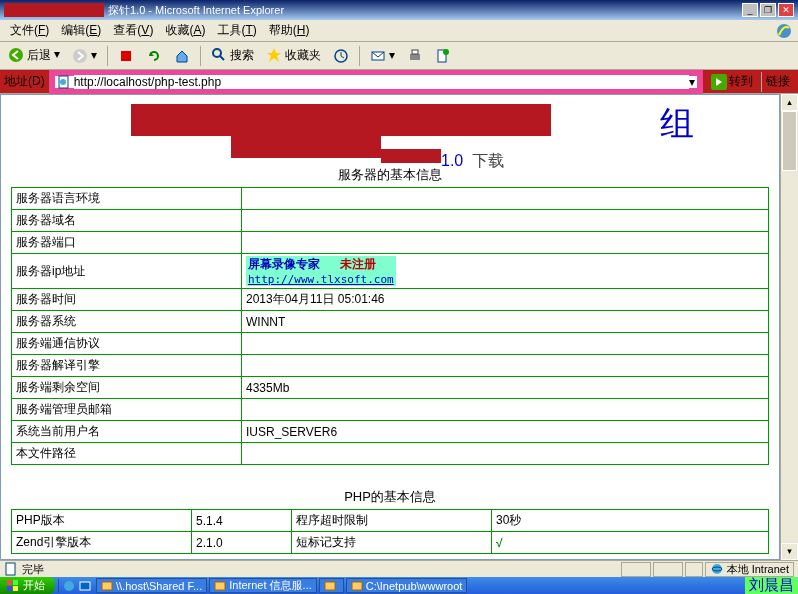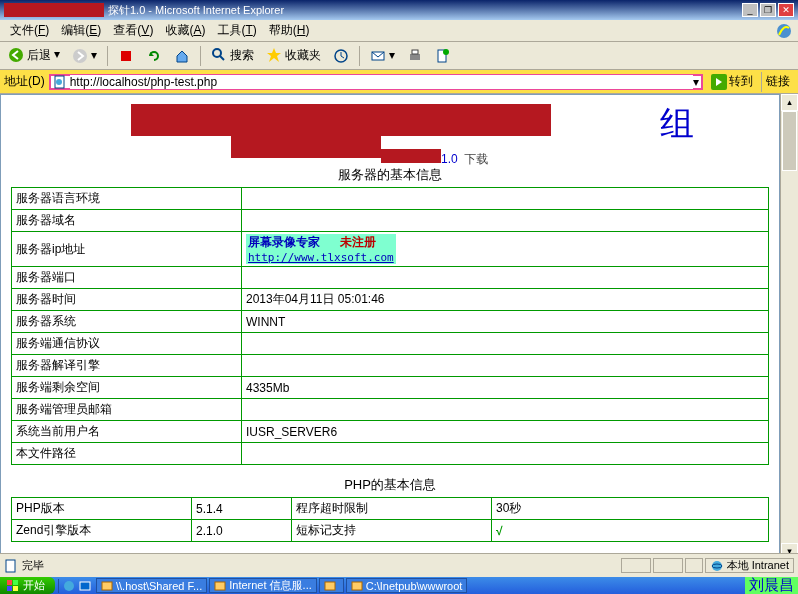--- a/index.html
+++ b/index.html
@@ -10,46 +10,46 @@
 .wbtn { width:16px; height:14px; background:#c0c0c0; border:1px solid #fff; font-size:9px; text-align:center; line-height:12px; color:#000; }
 .wbtn.close { background:#e04040; color:#fff; }
 .menubar { height:22px; background:#ece9d8; display:flex; align-items:center; padding:0 4px; border-bottom:1px solid #aca899; gap:2px; }
 .menuitem { padding:2px 6px; cursor:default; }
 .menuitem .ul { text-decoration:underline; }
 .ie-logo { margin-left:auto; width:20px; height:18px; display:flex; align-items:center; justify-content:center; }
 .toolbar { height:28px; background:#ece9d8; display:flex; align-items:center; padding:0 4px; border-bottom:1px solid #aca899; gap:4px; }
 .tbtn { display:flex; gap:3px; padding:2px 4px; cursor:default; }
 .tbtn .ico { width:16px; height:16px; display:inline-flex; align-items:center; justify-content:center; }
 .sep { width:1px; height:20px; background:#aca899; margin:0 2px; }
-.addrbar { height:24px; background:#fde047; display:flex; align-items:center; padding:0 4px; border-bottom:1px solid #aca899; gap:4px; }
-.addrinput { flex:1; height:16px; border:2px solid #ec4899; background:#fff; display:flex; align-items:center; padding:0 2px; }
+.addrbar { height:24px; background:#b91c1c; display:flex; align-items:center; padding:0 4px; border-bottom:1px solid #aca899; gap:4px; }
+.addrinput { flex:1; height:24px; border:6px solid #ec4899; background:#fff; display:flex; align-items:center; padding:0 2px; }
 .addrinput input { border:none; outline:none; width:100%; font-size:12px; font-family:inherit; }
 .gobtn { display:flex; align-items:center; gap:2px; padding:2px 4px; }
 .content { position:absolute; top:94px; left:0; right:18px; bottom:34px; background:#fff; overflow:hidden; border:1px solid #7f9db9; }
 .scroll-v { position:absolute; top:94px; right:0; width:18px; bottom:34px; background:#ece9d8; border-left:1px solid #aca899; }
 .scroll-btn { height:17px; background:#ece9d8; border:1px solid #fff; text-align:center; font-size:9px; line-height:15px; }
 .scroll-thumb { position:absolute; top:17px; left:1px; right:1px; height:60px; background:#cdcabb; border:1px solid #fff; }
 .page { padding:4px 10px; }
 .heading-row { position:relative; height:60px; }
 .redact1 { position:absolute; left:120px; top:5px; width:420px; height:32px; background:#b51820; }
 .redact2 { position:absolute; left:220px; top:37px; width:150px; height:22px; background:#b51820; }
 .redact3 { position:absolute; left:370px; top:50px; width:60px; height:14px; background:#b51820; }
 .heading-text { position:absolute; right:75px; top:2px; font-size:34px; color:#0000cd; font-family:"SimHei","黑体"; }
-.sub-dl { position:absolute; left:430px; top:52px; font-size:12px; color:#444; }
+.sub-dl { position:absolute; left:430px; top:52px; font-size:16px; color:#444; }
 .sub-dl .v { color:#0000cd; }
 table.info { border-collapse:collapse; width:100%; margin-top:4px; }
 table.info th { font-weight:normal; text-align:center; padding:3px; font-size:13px; }
 table.info td { border:1px solid #090; padding:2px 4px; height:16px; font-size:12px; vertical-align:middle; }
 .c1 { width:230px; }
 .watermark { background:#7fffd0; display:inline-block; padding:0 2px; }
 .watermark .t1 { color:#00b; font-weight:bold; }
 .watermark .t2 { color:#b00; font-weight:bold; margin-left:20px; }
 .watermark .u { color:#00b; text-decoration:underline; display:block; font-family:monospace; font-size:11px; }
 .chk { color:#090; font-weight:bold; }
-.statusbar { position:absolute; bottom:17px; left:0; right:0; height:24px; background:#ece9d8; border-top:1px solid #aca899; display:flex; align-items:center; font-size:11px; padding:0 4px; }
+.statusbar { position:absolute; bottom:17px; left:0; right:0; height:17px; background:#ece9d8; border-top:1px solid #aca899; display:flex; align-items:center; font-size:11px; padding:0 4px; }
 .statusbar .sec { border:1px solid #aca899; height:15px; padding:0 4px; display:flex; align-items:center; gap:3px; }
 .taskbar { position:absolute; bottom:0; left:0; right:0; height:17px; background:linear-gradient(to bottom,#3c8ce8,#245edc); display:flex; align-items:center; font-size:11px; color:#fff; }
 .start { background:linear-gradient(to bottom,#3c0,#180); height:17px; padding:0 10px 0 6px; display:flex; align-items:center; gap:3px; border-radius:0 6px 6px 0; }
 .task { background:#3a7de0; border:1px solid #2050a0; height:15px; margin:0 1px; padding:0 4px; display:flex; align-items:center; gap:3px; max-width:130px; overflow:hidden; white-space:nowrap; color:#fff; }
 .task.redact { position:relative; }
 .task.redact::after { content:""; position:absolute; left:50px; top:2px; width:70px; height:11px; background:#b51820; }
 .name-stamp { background:#60ff60; color:#0000cd; font-size:15px; font-family:"KaiTi","楷体"; padding:0 4px; height:17px; display:flex; align-items:center; margin-left:auto; }
 svg { display:block; }
 </style>
 </head>
@@ -214,28 +214,28 @@
         <tbody id="server-rows">
           <tr>
             <td class="c1">服务器语言环境</td>
             <td></td>
           </tr>
           <tr>
             <td class="c1">服务器域名</td>
             <td></td>
           </tr>
           <tr>
+            <td class="c1">服务器端口</td>
+            <td></td>
+          </tr>
+          <tr>
             <td class="c1">服务器ip地址</td>
             <td><span class="watermark"><span class="t1">屏幕录像专家</span><span class="t2">未注册</span><span class="u">http://www.tlxsoft.com</span></span></td>
           </tr>
           <tr>
-            <td class="c1">服务器端口</td>
-            <td></td>
-          </tr>
-          <tr>
             <td class="c1">服务器时间</td>
             <td>2013年04月11日 05:01:46</td>
           </tr>
           <tr>
             <td class="c1">服务器系统</td>
             <td>WINNT</td>
           </tr>
           <tr>
             <td class="c1">服务端通信协议</td>
             <td></td>
@@ -256,21 +256,21 @@
             <td class="c1">系统当前用户名</td>
             <td>IUSR_SERVER6</td>
           </tr>
           <tr>
             <td class="c1">本文件路径</td>
             <td></td>
           </tr>
         </tbody>
     </table>
 
-    <table class="info" style="margin-top:8px">
+    <table class="info" style="margin-top:20px">
       <tbody>
           <tr>
             <th colspan="4">PHP的基本信息</th>
           </tr>
       </tbody>
         <tbody id="php-rows">
           <tr>
             <td style="width:180px">PHP版本</td>
             <td style="width:100px">5.1.4</td>
             <td style="width:200px">程序超时限制</td>

